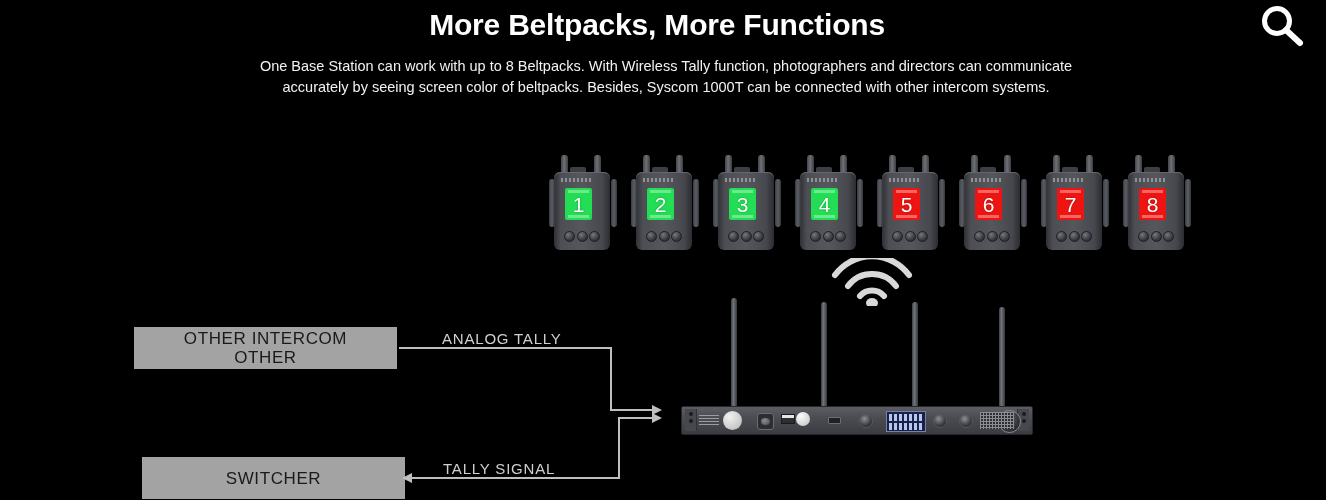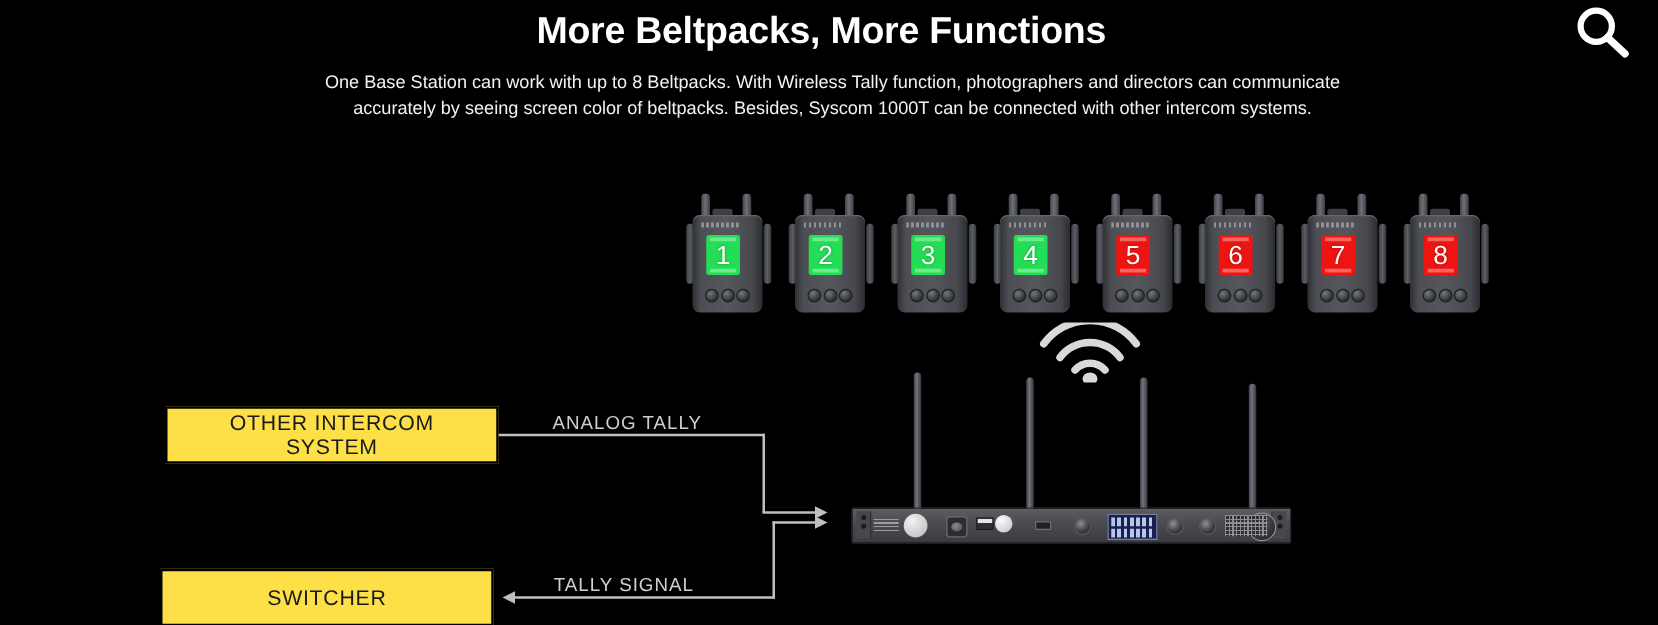--- a/index.html
+++ b/index.html
@@ -331,41 +331,41 @@
     height: 17px;
     background:
       repeating-linear-gradient(to right, #8c8e94 0 1px, transparent 1px 3px),
       repeating-linear-gradient(to bottom, #8c8e94 0 1px, transparent 1px 3px),
       #2d2f34;
   }
 
   
   .diagram-box {
     position: absolute;
-    background: #fde047;
+    background: #a3a3a3;
     border: 2px solid #000000;
     color: #1a1a1a;
     display: flex;
     align-items: center;
     justify-content: center;
     text-align: center;
     font-size: 17px;
     letter-spacing: .6px;
     line-height: 19px;
     box-sizing: border-box;
   }
   #box-other-intercom {
     top: 325px;
     left: 132px;
     width: 267px;
     height: 46px;
   }
   #box-switcher {
     top: 455px;
-    left: 128px;
+    left: 140px;
     width: 267px;
     height: 46px;
   }
 
   
   .conn {
     position: absolute;
     background: #bfbfbf;
   }
   .conn-label {
@@ -606,21 +606,21 @@
     <div class="bs-jack" id="bs-jack-3"></div>
     <div class="bs-led"></div>
     <div class="bs-dial"></div>
     <div class="bs-grille"></div>
   </div>
 </div>
 
 <div class="diagram-box" id="box-other-intercom">
   <div>
     <div>OTHER INTERCOM</div>
-    <div>SYSTEM</div>
+    <div>OTHER</div>
   </div>
 </div>
 
 <div class="diagram-box" id="box-switcher">
   <div>SWITCHER</div>
 </div>
 
 <div class="conn" style="left:399px; top:347px; width:213px; height:2px;"></div>
 <div class="conn" style="left:610px; top:347px; width:2px; height:63px;"></div>
 <div class="conn" style="left:610px; top:409px; width:44px; height:2px;"></div>

